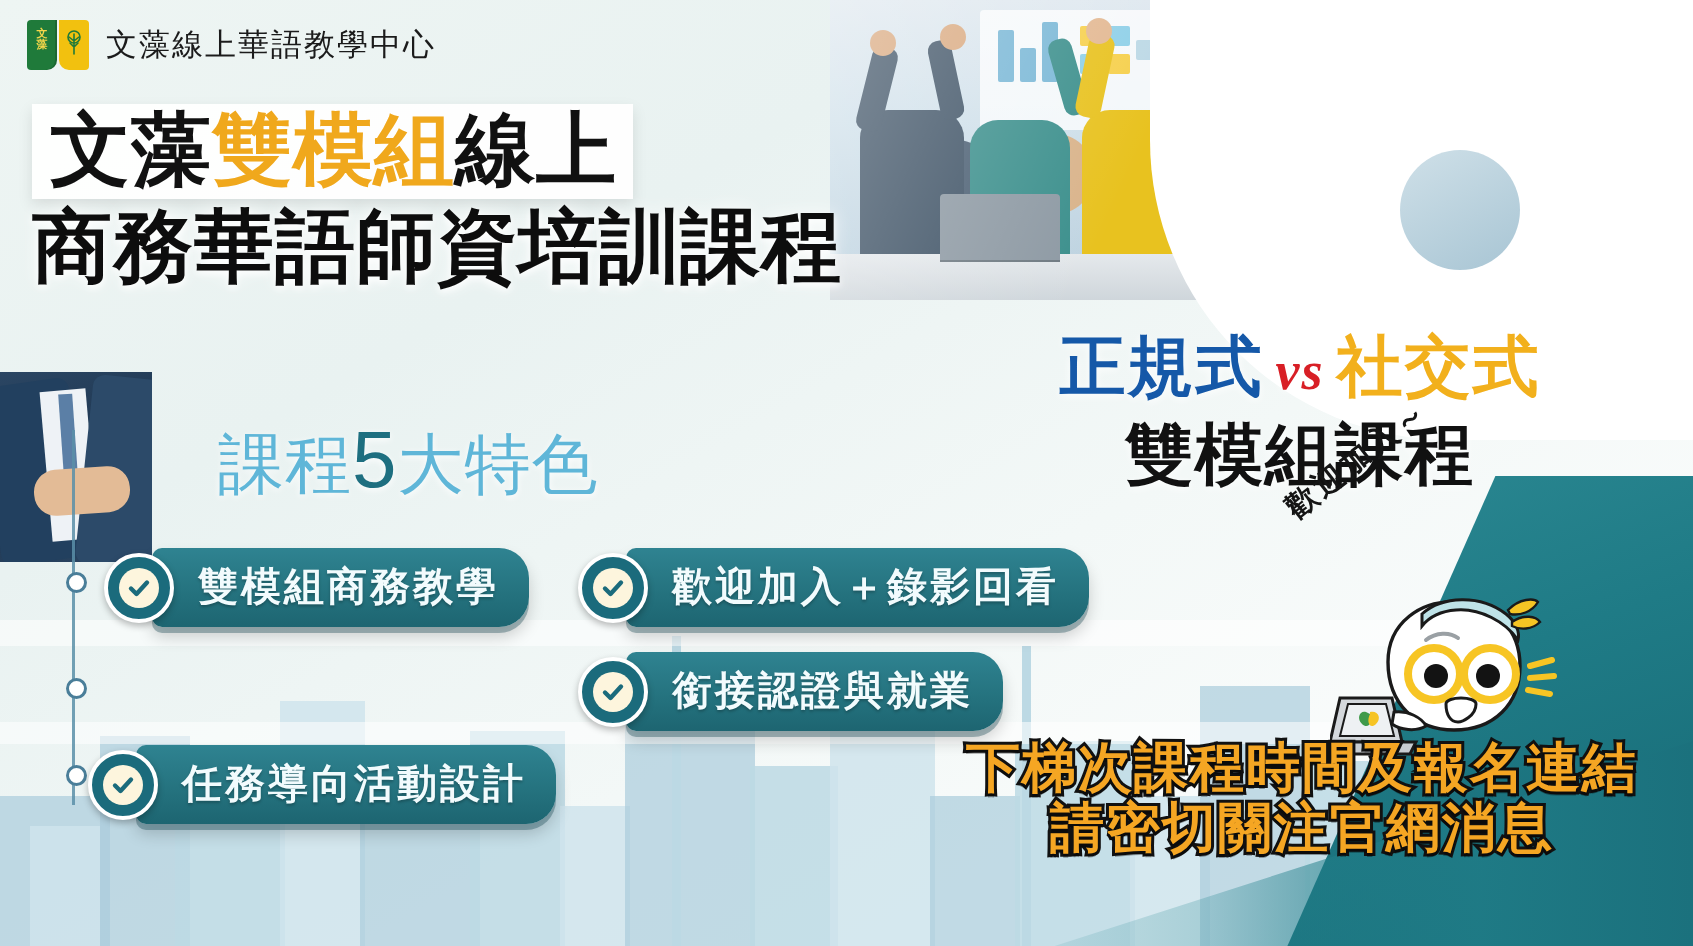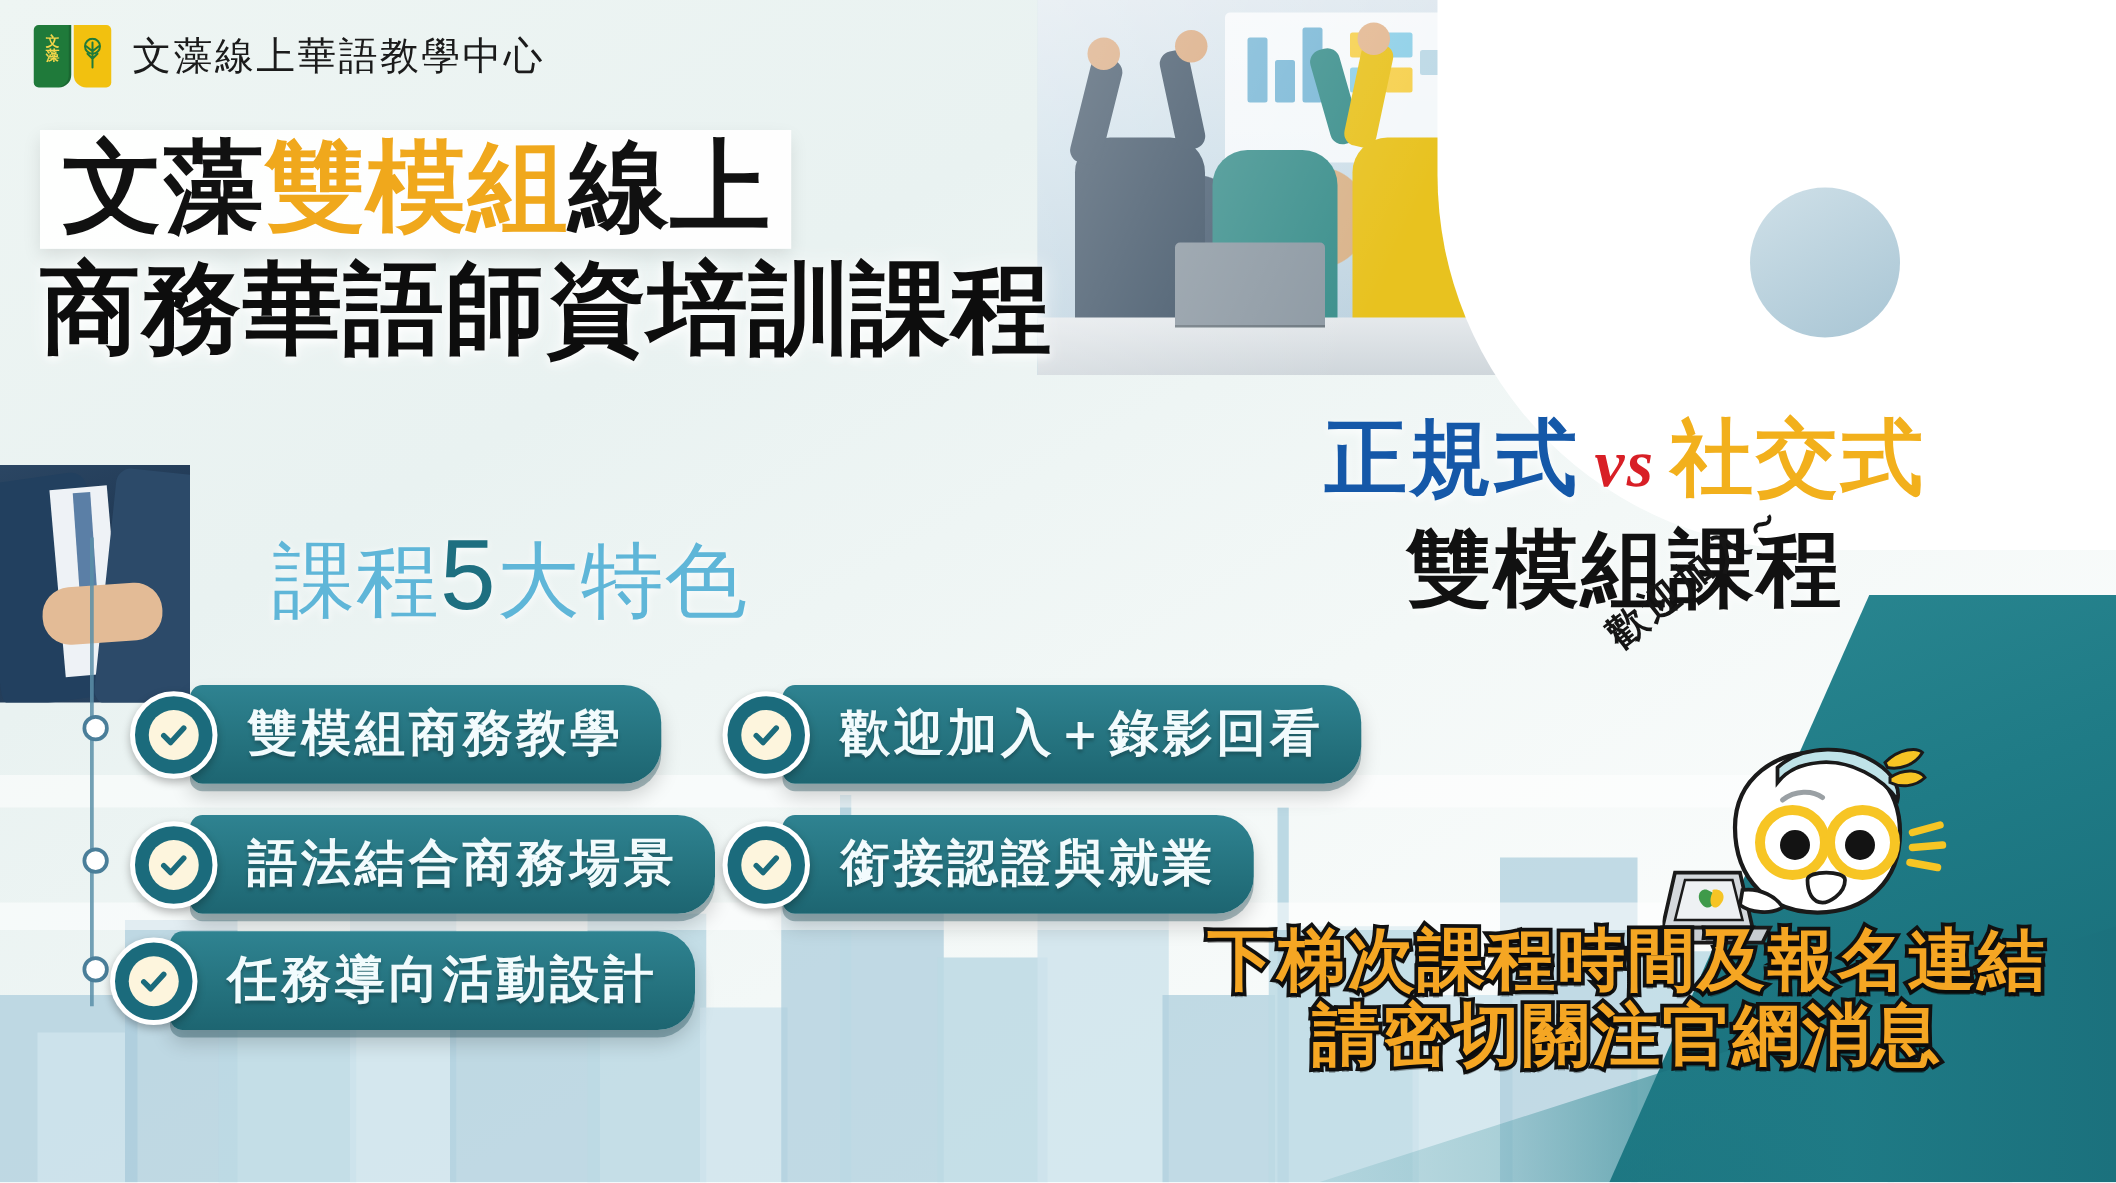--- a/index.html
+++ b/index.html
@@ -295,30 +295,20 @@
     <div class="badge">
       <div class="inner">
         <svg width="24" height="24" viewBox="0 0 24 24">
           <path d="M4 12.5 L9.5 18 L20 6.5" fill="none" stroke="#1b6b7c" stroke-width="4.4" stroke-linecap="round" stroke-linejoin="round"></path>
         </svg>
       </div>
     </div>
     <div class="pill-body">雙模組商務教學</div>
   </div>
 
-  <div class="pill" style="left:104px;top:652px;">
-    <div class="badge">
-      <div class="inner">
-        <svg width="24" height="24" viewBox="0 0 24 24">
-          <path d="M4 12.5 L9.5 18 L20 6.5" fill="none" stroke="#1b6b7c" stroke-width="4.4" stroke-linecap="round" stroke-linejoin="round"></path>
-        </svg>
-      </div>
-    </div>
-    <div class="pill-body">語法結合商務場景</div>
-  </div>
 
   <div class="pill" style="left:88px;top:745px;">
     <div class="badge">
       <div class="inner">
         <svg width="24" height="24" viewBox="0 0 24 24">
           <path d="M4 12.5 L9.5 18 L20 6.5" fill="none" stroke="#1b6b7c" stroke-width="4.4" stroke-linecap="round" stroke-linejoin="round"></path>
         </svg>
       </div>
     </div>
     <div class="pill-body">任務導向活動設計</div>

